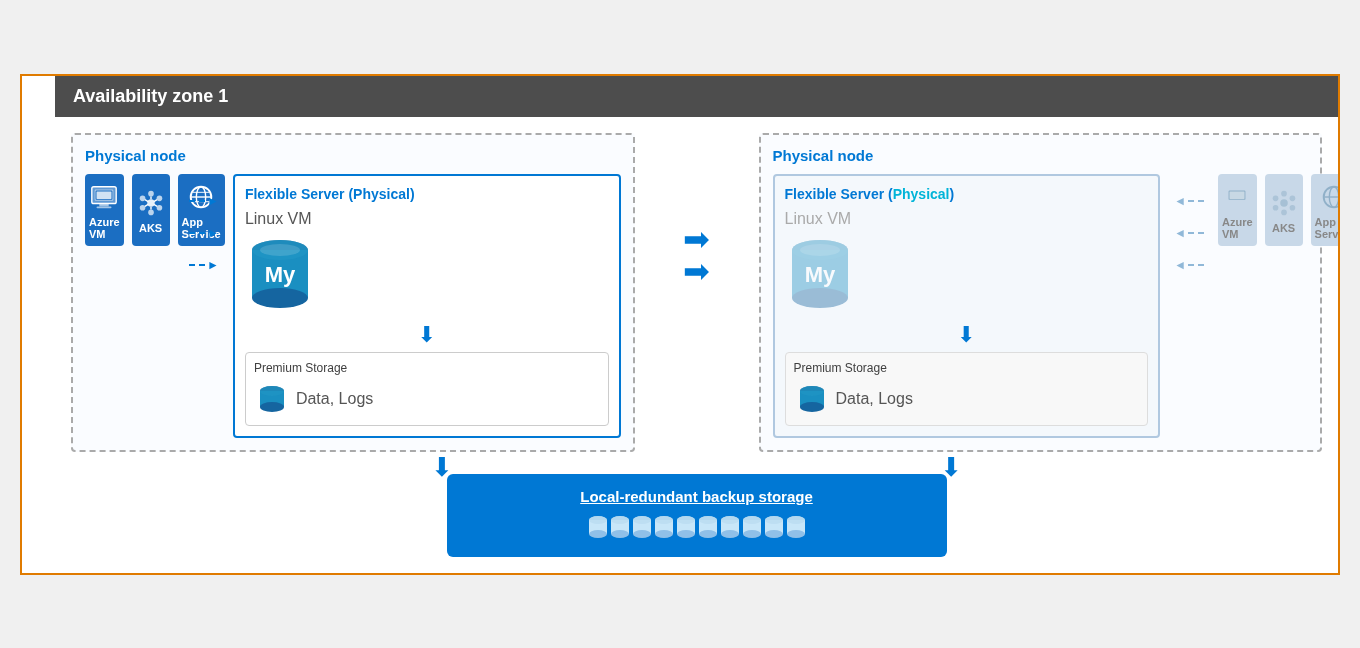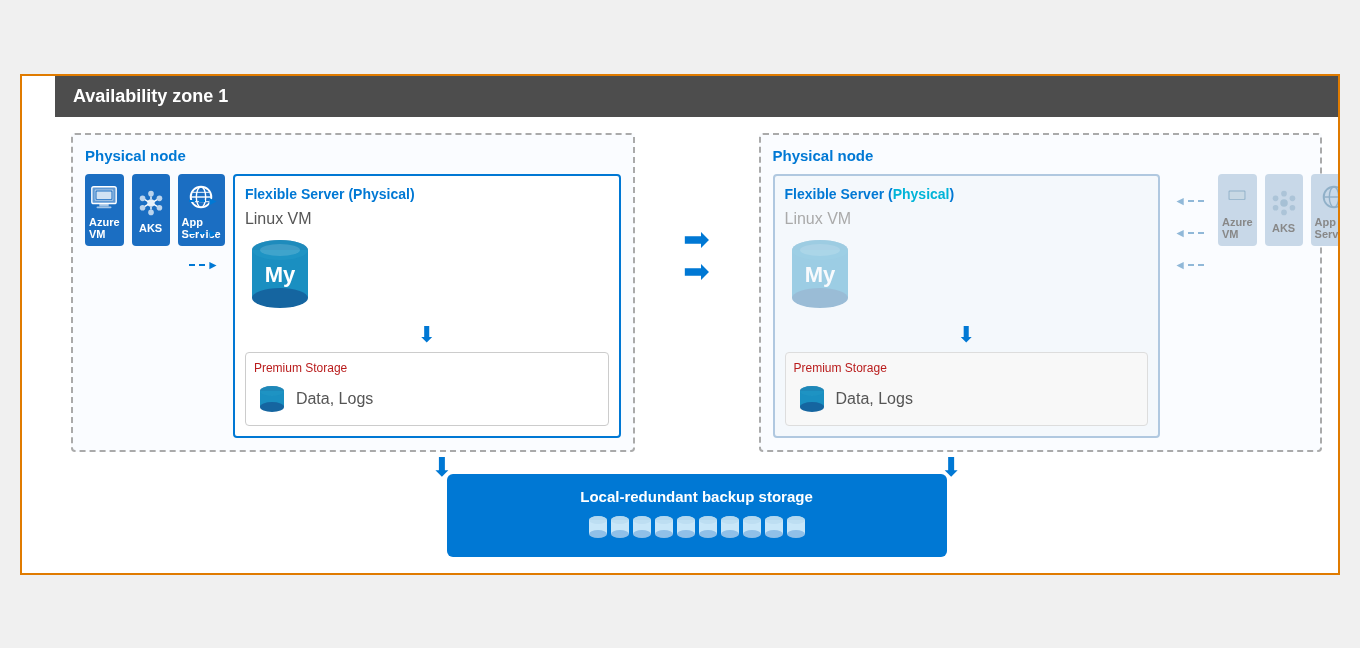--- a/index.html
+++ b/index.html
@@ -113,21 +113,21 @@
       padding: 8px;
       background: white;
       margin-top: 6px;
     }
     .premium-storage-box.faded {
       border-color: #ddd;
       background: #f8f8f8;
     }
     .storage-label {
       font-size: 12px;
-      color: #b91c1c;
+      color: #404040;
       margin-bottom: 6px;
     }
     .storage-icons-row {
       display: flex;
       align-items: center;
       gap: 6px;
     }
     .replication-label {
       font-size: 14px;
       font-weight: 800;
@@ -140,20 +140,21 @@
       border-radius: 6px;
       color: white;
       font-size: 15px;
       font-weight: 700;
       padding: 14px 30px;
       display: flex;
       flex-direction: column;
       align-items: center;
       gap: 8px;
       width: 500px;
+      text-decoration: underline;
     }
     
     .vertical-arrow-down {
       text-align: center;
       font-size: 22px;
       color: #0078d4;
       line-height: 1;
     }
     
     .zone-grid {

